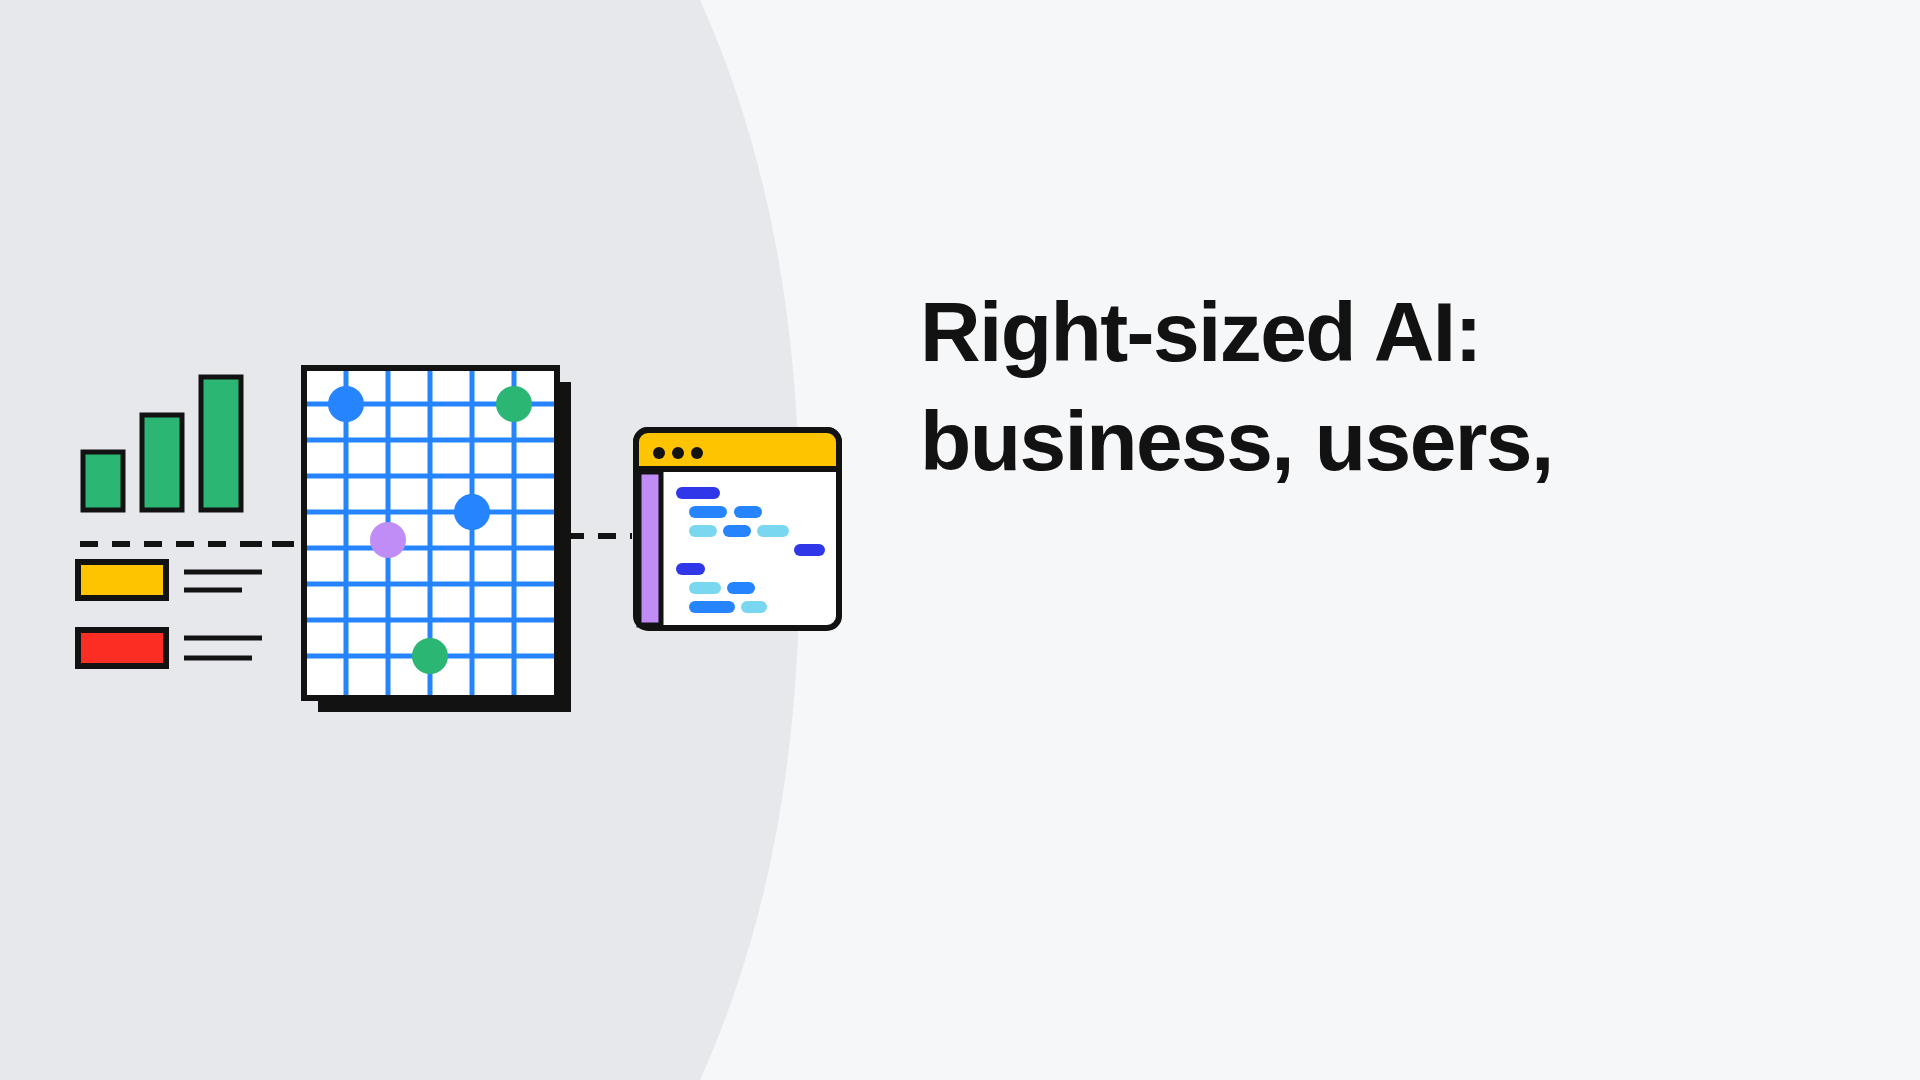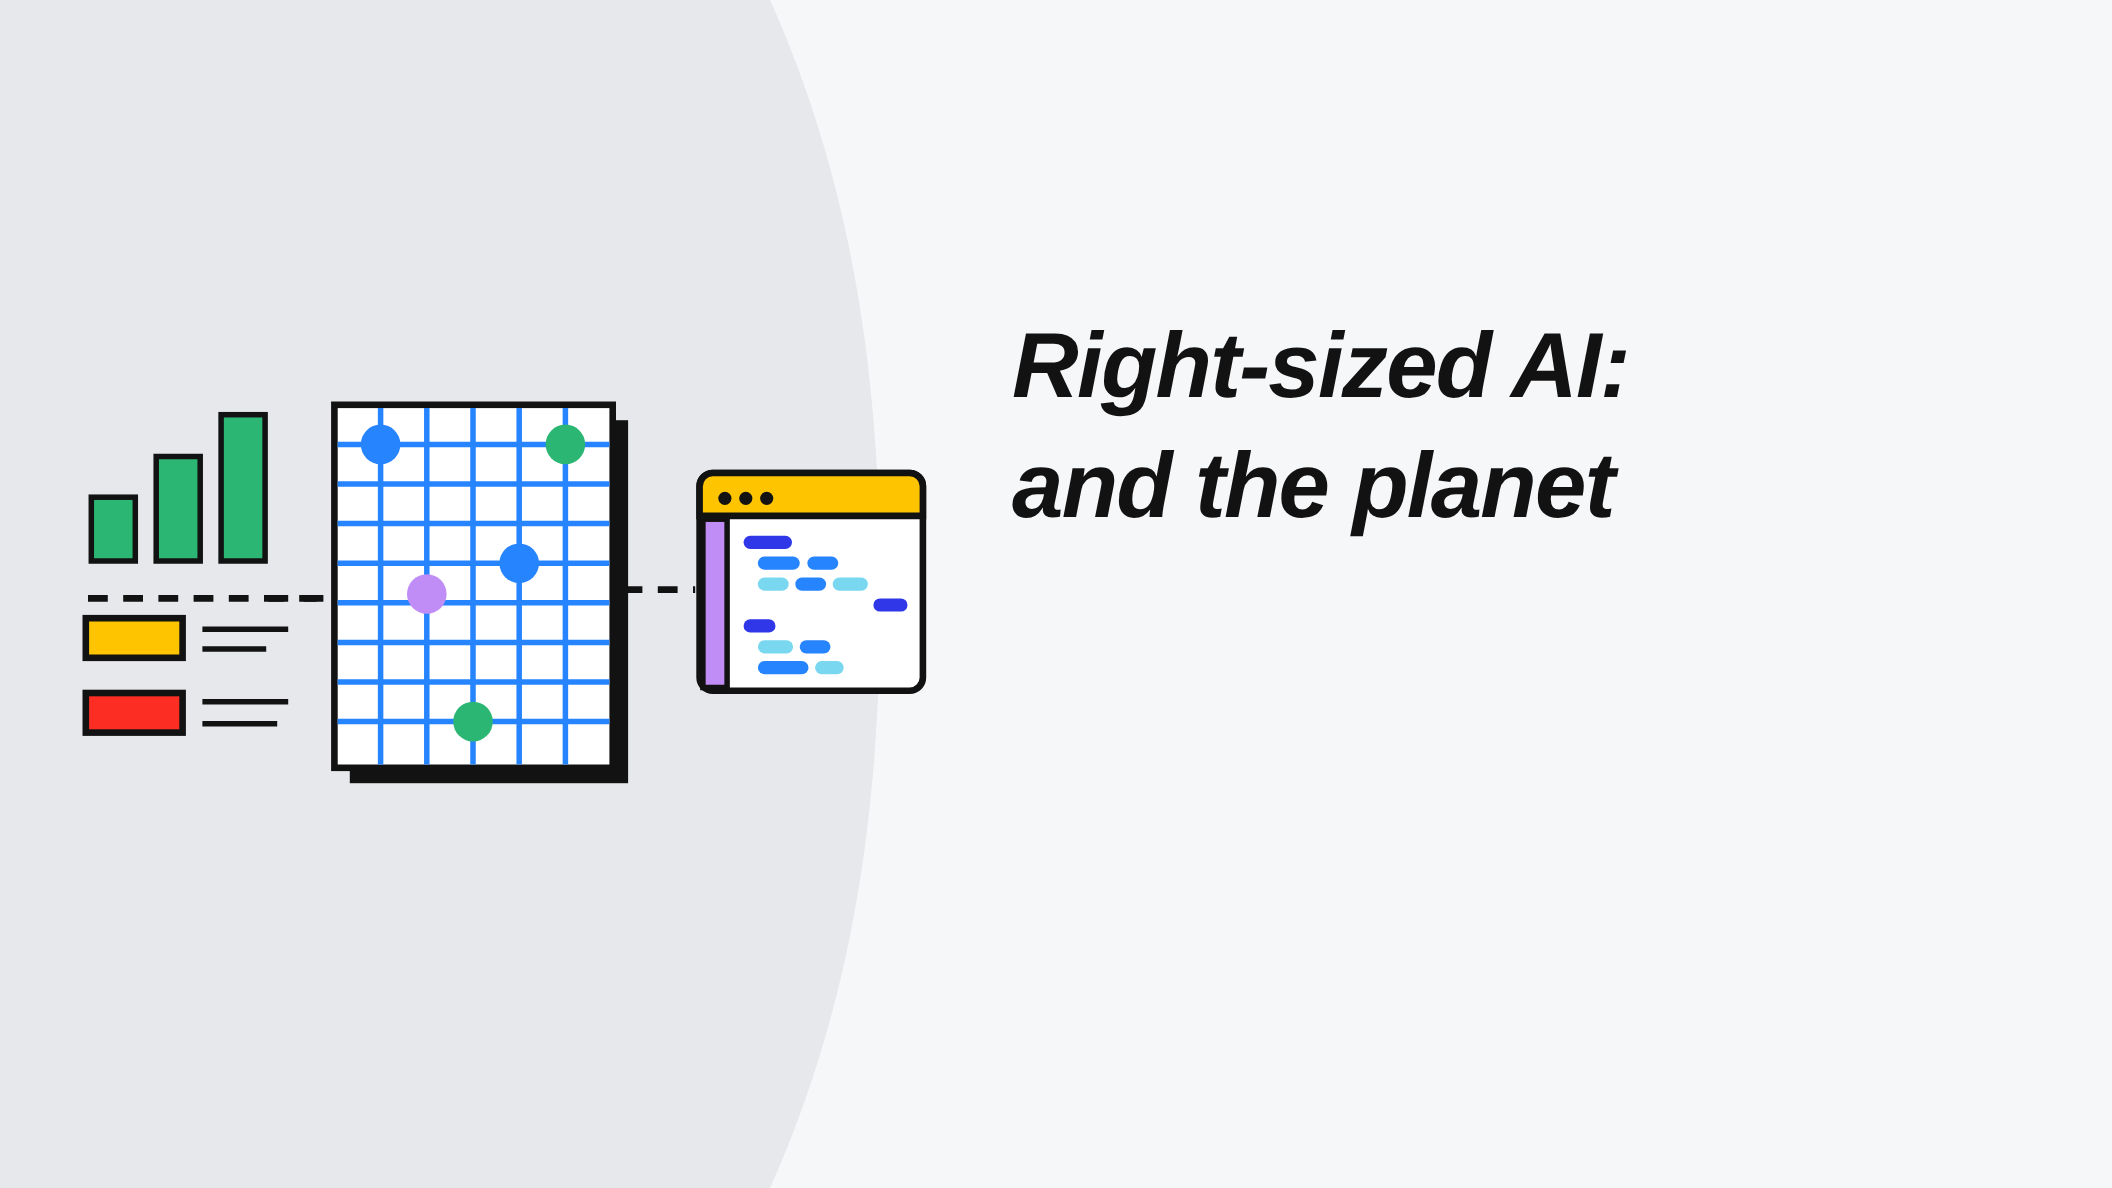--- a/index.html
+++ b/index.html
@@ -54,21 +54,21 @@
   .headline {
     margin: 0;
     font-family: "Liberation Sans", sans-serif;
     font-weight: 700;
     font-size: 84px;
     line-height: 1.30;
     letter-spacing: -1.6px;
     color: #121212;
     -webkit-font-smoothing: antialiased;
   }
-  .headline .ln { display: block; white-space: nowrap; font-style: italic; }
+  .headline .ln { display: block; white-space: nowrap; }
 </style>
 </head>
 <body>
 
 <div id="stage">
 
   <div class="bg-right" style="background: rgb(246, 247, 249);"></div>
 
   <svg class="bg-left-curve" viewBox="0 0 1920 1080" preserveAspectRatio="none" aria-hidden="true">
     <path id="curvePath" d="M0,0 L700,0 C790,200 800,400 800,540 C800,680 790,880 700,1080 L0,1080 Z" fill="#e6e8eb"></path>
@@ -163,17 +163,17 @@
 
         <rect x="689" y="601" width="46" height="12" rx="6" fill="#2684ff"></rect>
         <rect x="741" y="601" width="26" height="12" rx="6" fill="#79d8ef"></rect>
       </g>
     </g>
   </svg>
 
   <div class="headline-wrap">
     <h1 class="headline" style="color: rgb(18, 18, 18);">
       <span class="ln">Right-sized AI:</span>
-      <span class="ln">and the planet</span>
+      <span class="ln">business, users,</span>
     </h1>
   </div>
 
 </div>
 
 </body></html>

